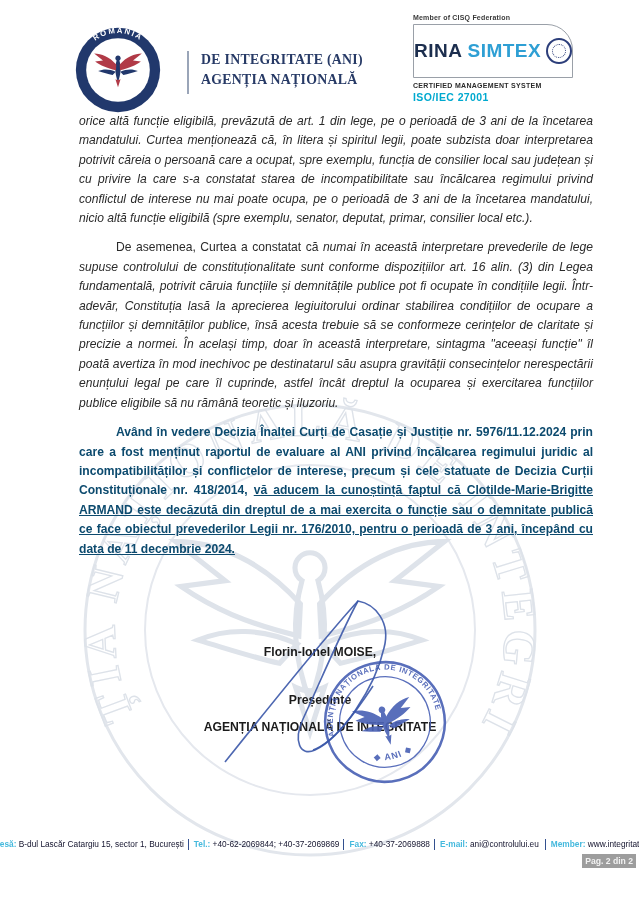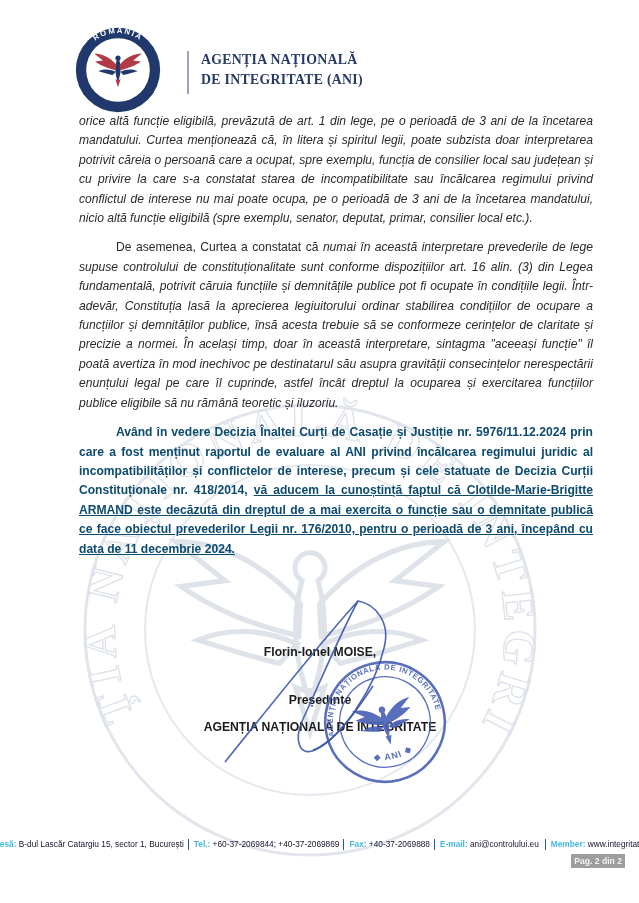--- a/index.html
+++ b/index.html
@@ -58,21 +58,21 @@
   .signature-svg{position:absolute;left:205px;top:592px;width:200px;height:180px;z-index:4;}
   .sig-stroke{fill:none;stroke:#3a57a8;stroke-width:1.6;opacity:.9;}
   
   .footer{position:absolute;left:0;top:839px;width:639px;z-index:2;
     display:flex;justify-content:center;align-items:center;font-size:8.3px;white-space:nowrap;}
   .seg{border-left:1.3px solid #33508f;padding:0 4px 0 5px;line-height:11px;}
   .seg.last{border-right:none;}
   .seg.empty{padding:0 0.5px;}
   .lbl{color:#45b9dd;font-weight:700;}
   .val{color:#14142e;font-weight:400;}
-  .page-badge{position:absolute;right:14px;top:854px;z-index:2;
+  .page-badge{position:absolute;right:3px;top:854px;z-index:2;
     background:#9d9d9d;color:#f2f2f2;font-weight:700;font-size:8.6px;padding:2px 3px;}
 </style>
 </head>
 <body>
 
 <div class="page">
 
   <svg class="watermark wm-svg" viewBox="0 0 500 475">
     <defs>
       <path id="wmArc" d="M 81 333 A 195 195 0 1 1 419 333" fill="none"></path>
@@ -108,22 +108,34 @@
         </g>
       <text class="logo-ring-text" style="font-size:9px;letter-spacing:2px;">
         <textPath href="#lgTop" startOffset="50%" text-anchor="middle">ROMÂNIA</textPath>
       </text>
       <text class="logo-ring-text" style="font-size:5px;letter-spacing:.4px;">
         <textPath href="#lgBot" startOffset="50%" text-anchor="middle">AGENȚIA NAȚIONALĂ DE INTEGRITATE</textPath>
       </text>
     </svg>
     <div class="hdr-divider"></div>
     <div class="hdr-title">
+      <div>DE INTEGRITATE (ANI)</div>
       <div>AGENȚIA NAȚIONALĂ</div>
-      <div>DE INTEGRITATE (ANI)</div>
+    </div>
+    <div class="cert">
+      <div class="cert-member">Member of CISQ Federation</div>
+      <div class="cert-box">
+        <span class="rina">RINA</span>
+        <span class="simtex">SIMTEX</span>
+        <span class="seal">
+            <span class="seal-inner"></span>
+          </span>
+      </div>
+      <div class="cert-sys">CERTIFIED MANAGEMENT SYSTEM</div>
+      <div class="cert-iso">ISO/IEC 27001</div>
     </div>
   </div>
 
   <div class="bodytext">
     <p><span class="it">orice altă funcție eligibilă, prevăzută de art. 1 din lege, pe o perioadă de 3 ani de la încetarea mandatului. Curtea menționează că, în litera și spiritul legii, poate subzista doar interpretarea potrivit căreia o persoană care a ocupat, spre exemplu, funcția de consilier local sau județean și cu privire la care s-a constatat starea de incompatibilitate sau încălcarea regimului privind conflictul de interese nu mai poate ocupa, pe o perioadă de 3 ani de la încetarea mandatului, nicio altă funcție eligibilă (spre exemplu, senator, deputat, primar, consilier local etc.).</span></p>
     <p class="indent"><span>De asemenea, Curtea a constatat că </span><span class="it">numai în această interpretare prevederile de lege supuse controlului de constituționalitate sunt conforme dispozițiilor art. 16 alin. (3) din Legea fundamentală, potrivit căruia funcțiile și demnitățile publice pot fi ocupate în condițiile legii. Într-adevăr, Constituția lasă la aprecierea legiuitorului ordinar stabilirea condițiilor de ocupare a funcțiilor și demnităților publice, însă acesta trebuie să se conformeze cerințelor de claritate și precizie a normei. În același timp, doar în această interpretare, sintagma "aceeași funcție" îl poată avertiza în mod inechivoc pe destinatarul său asupra gravității consecințelor nerespectării enunțului legal pe care îl cuprinde, astfel încât dreptul la ocuparea și exercitarea funcțiilor publice eligibile să nu rămână teoretic și iluzoriu.</span></p>
     <p class="indent bd"><span>Având în vedere Decizia Înaltei Curți de Casație și Justiție nr. 5976/11.12.2024 prin care a fost menținut raportul de evaluare al ANI privind încălcarea regimului juridic al incompatibilităților și conflictelor de interese, precum și cele statuate de Decizia Curții Constituționale nr. 418/2014, </span><span class="u">vă aducem la cunoștință faptul că Clotilde-Marie-Brigitte ARMAND este decăzută din dreptul de a mai exercita o funcție sau o demnitate publică ce face obiectul prevederilor Legii nr. 176/2010, pentru o perioadă de 3 ani, începând cu data de 11 decembrie 2024.</span></p>
   </div>
 
   <div class="sig-name">Florin-Ionel MOISE,</div>
@@ -154,21 +166,21 @@
   </svg>
 
   <svg class="signature-svg" viewBox="0 0 200 180">
     <path class="sig-stroke" d="M153 9 C170 12 186 30 179 56 C170 96 136 146 110 158 C95 165 88 149 98 127 C112 97 136 40 153 9 Z"></path>
     <path class="sig-stroke" d="M153 9 C120 45 60 120 20 170"></path>
     <path class="sig-stroke" d="M108 158 C130 150 152 118 168 94"></path>
   </svg>
 
   <div class="footer">
     <span class="seg"><span class="lbl">Adresă:</span> <span class="val">B-dul Lascăr Catargiu 15, sector 1, București</span></span>
-    <span class="seg"><span class="lbl">Tel.:</span> <span class="val">+60-37-2069844; +40-37-2069869</span></span>
+    <span class="seg"><span class="lbl">Tel.:</span> <span class="val">+40-62-2069844; +40-37-2069869</span></span>
     <span class="seg"><span class="lbl">Fax:</span> <span class="val">+40-37-2069888</span></span>
     <span class="seg"><span class="lbl">E-mail:</span> <span class="val">ani@controlului.eu</span></span>
     <span class="seg empty"></span>
     <span class="seg last"><span class="lbl">Member:</span> <span class="val">www.integritate.eu</span></span>
   </div>
   <div class="page-badge">Pag. 2 din 2</div>
 
 </div>
 
 </body></html>

